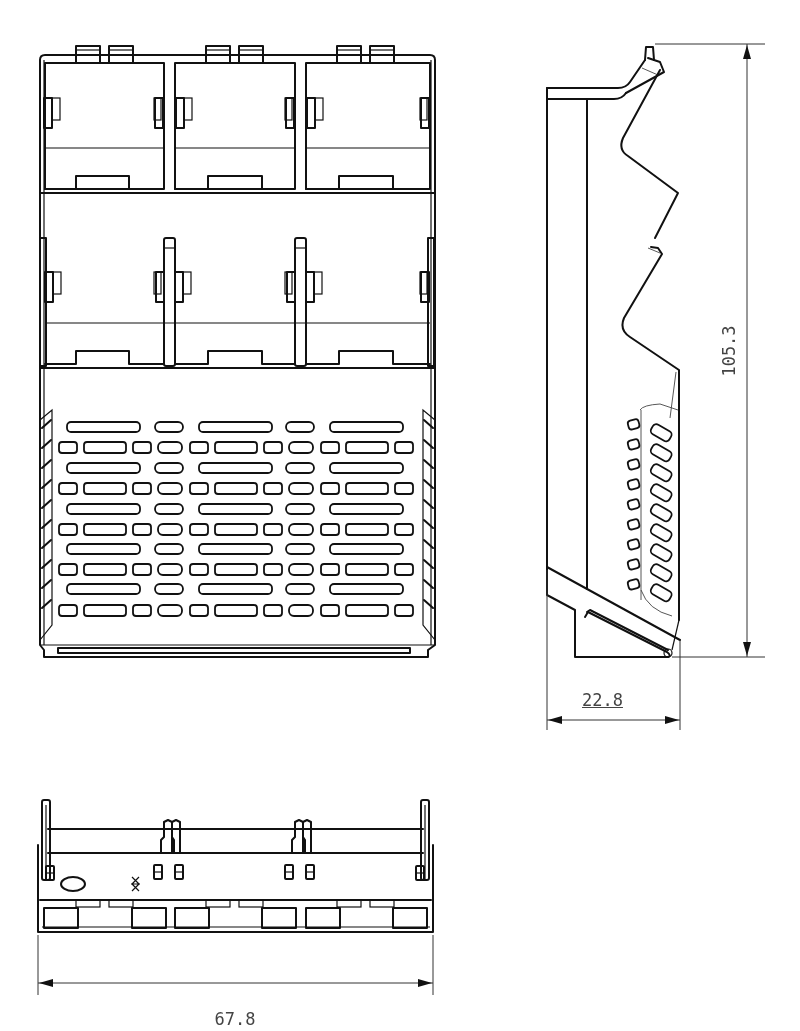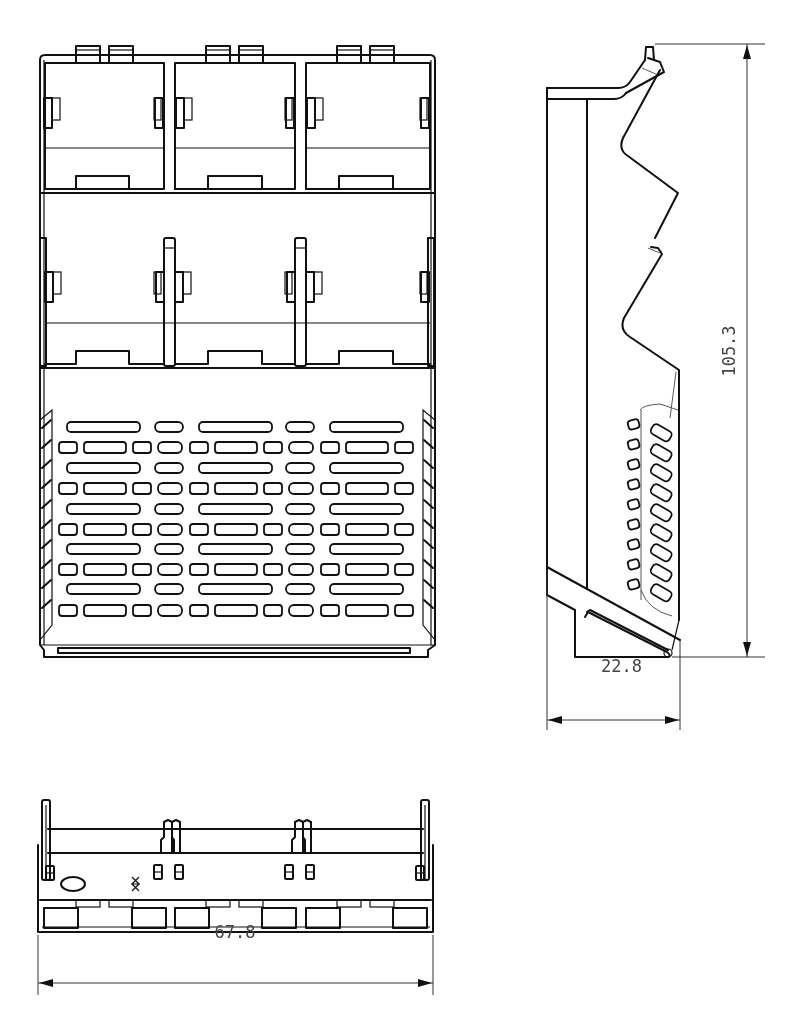--- a/index.html
+++ b/index.html
@@ -259,14 +259,14 @@
   <g>
     <line class="dim" x1="38" y1="935" x2="38" y2="995"></line>
     <line class="dim" x1="433" y1="935" x2="433" y2="995"></line>
     <line class="dim" x1="38" y1="983" x2="433" y2="983"></line>
     <polygon class="arrow" points="39,983 53,979 53,987"></polygon>
     <polygon class="arrow" points="432,983 418,979 418,987"></polygon>
   </g>
 </svg>
 
 <div style="position:absolute; left:700px; top:340px; width:60px; height:22px; transform:rotate(-90deg); transform-origin:center; text-align:center; font-family:'DejaVu Sans Mono', monospace; font-size:17px; color:#444;">105.3</div>
-<div style="position:absolute; left:582px; top:656px; width:60px; text-align:right; font-family:'DejaVu Sans Mono', monospace; font-size:17px; color:#444;">22.8</div>
-<div style="position:absolute; left:205px; top:922px; width:60px; text-align:center; font-family:'DejaVu Sans Mono', monospace; font-size:17px; color:#444;">67.8</div>
+<div style="position:absolute; left:582px; top:690px; width:60px; text-align:left; font-family:'DejaVu Sans Mono', monospace; font-size:17px; color:#444;text-decoration:underline;">22.8</div>
+<div style="position:absolute; left:205px; top:1009px; width:60px; text-align:center; font-family:'DejaVu Sans Mono', monospace; font-size:17px; color:#444;">67.8</div>
 
 </body></html>

